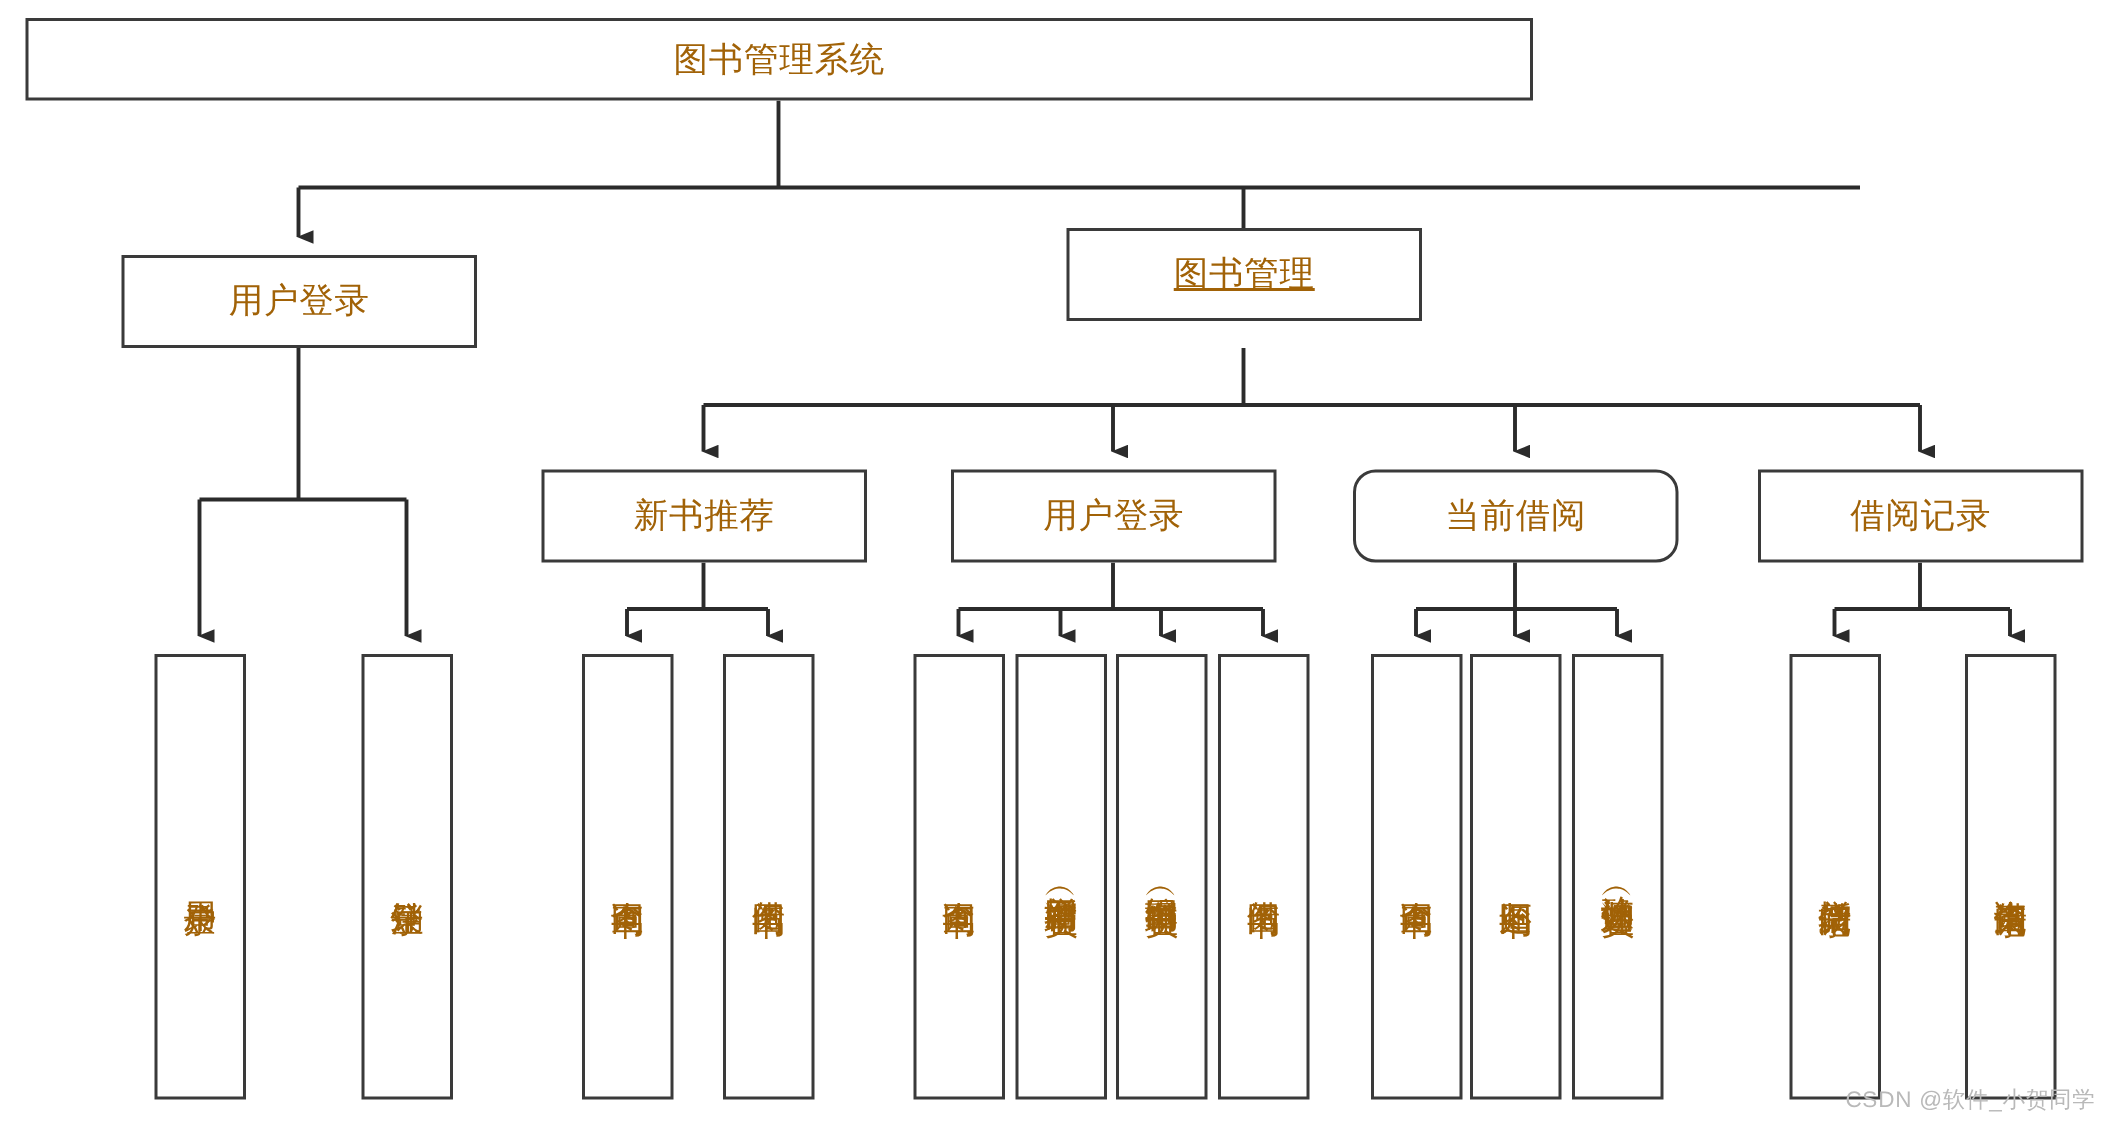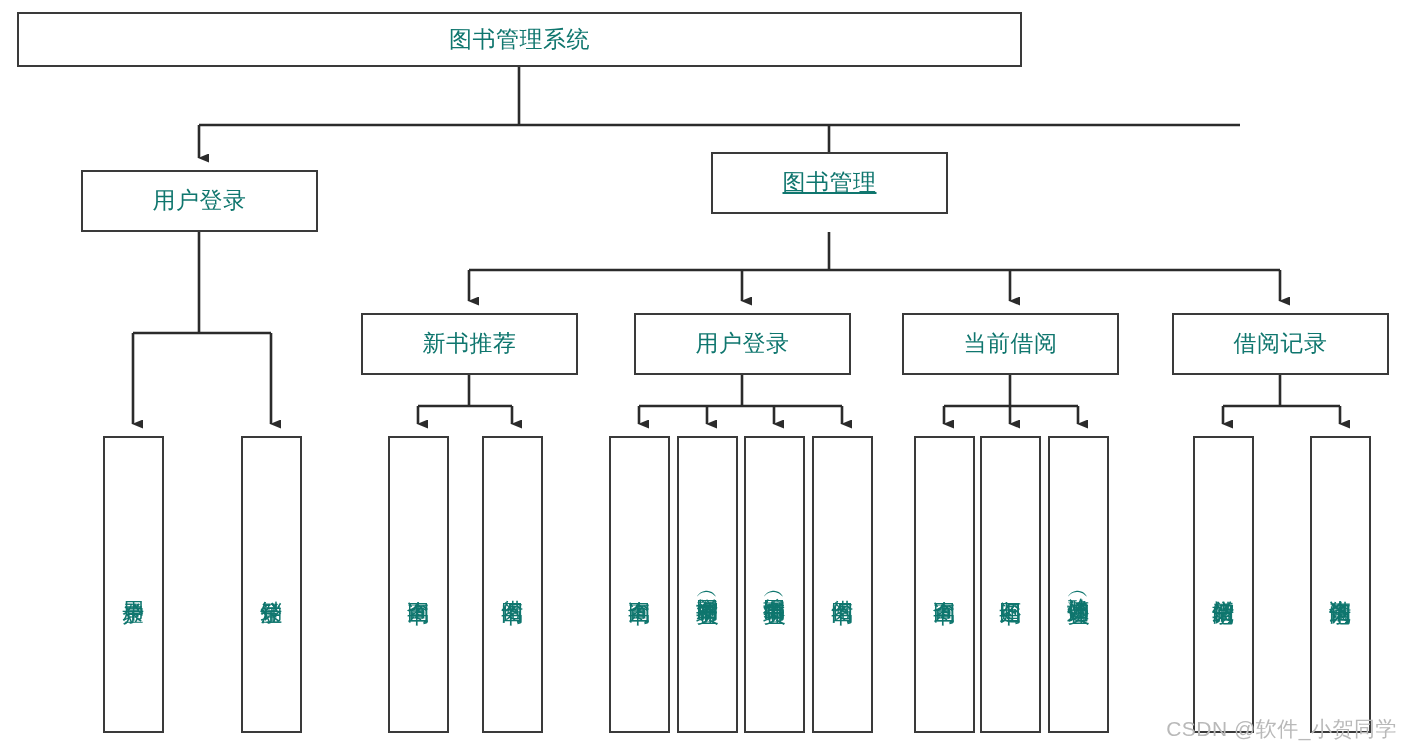--- a/index.html
+++ b/index.html
@@ -22,21 +22,21 @@
     left: 0;
     top: 0;
     width: 1405px;
     height: 747px;
   }
   .node {
     position: absolute;
     box-sizing: border-box;
     border: 2px solid #3a3a3a;
     background: #ffffff;
-    color: #0f766e;
+    color: #a16207;
     display: flex;
     align-items: center;
     justify-content: center;
     text-align: center;
     z-index: 2;
   }
   .node.horiz {
     font-size: 23px;
     line-height: 1.1;
     letter-spacing: 0.5px;
@@ -53,21 +53,21 @@
   }
   .node.vert .vlabel {
     writing-mode: vertical-rl;
     text-orientation: upright;
     white-space: nowrap;
   }
   .watermark {
     position: absolute;
     right: 8px;
     bottom: 4px;
-    font-size: 21px;
+    font-size: 15px;
     color: #b9b9b9;
     letter-spacing: 0.5px;
     z-index: 5;
     white-space: nowrap;
     margin-left: 28px;
   }
 </style>
 </head>
 <body>
 
@@ -133,21 +133,21 @@
   <div class="node horiz" style="left:711px; top:152px; width:237px; height:62px;text-decoration:underline;">
     <span>图书管理</span>
   </div>
 
   <div class="node horiz" style="left:361px; top:313px; width:217px; height:62px;text-align:center;">
     <span>新书推荐</span>
   </div>
   <div class="node horiz" style="left:634px; top:313px; width:217px; height:62px;">
     <span>用户登录</span>
   </div>
-  <div class="node horiz" style="left:902px; top:313px; width:217px; height:62px;">
+  <div class="node horiz" style="left:902px; top:313px; width:217px; height:62px;border-radius:15px;">
     <span>当前借阅</span>
   </div>
   <div class="node horiz" style="left:1172px; top:313px; width:217px; height:62px;justify-content:center;">
     <span>借阅记录</span>
   </div>
 
   <div class="node vert" style="left:103px; top:436px; width:61px; height:297px;">
     <span class="vlabel">用户登录</span>
   </div>
   <div class="node vert" style="left:241px; top:436px; width:61px; height:297px;">

